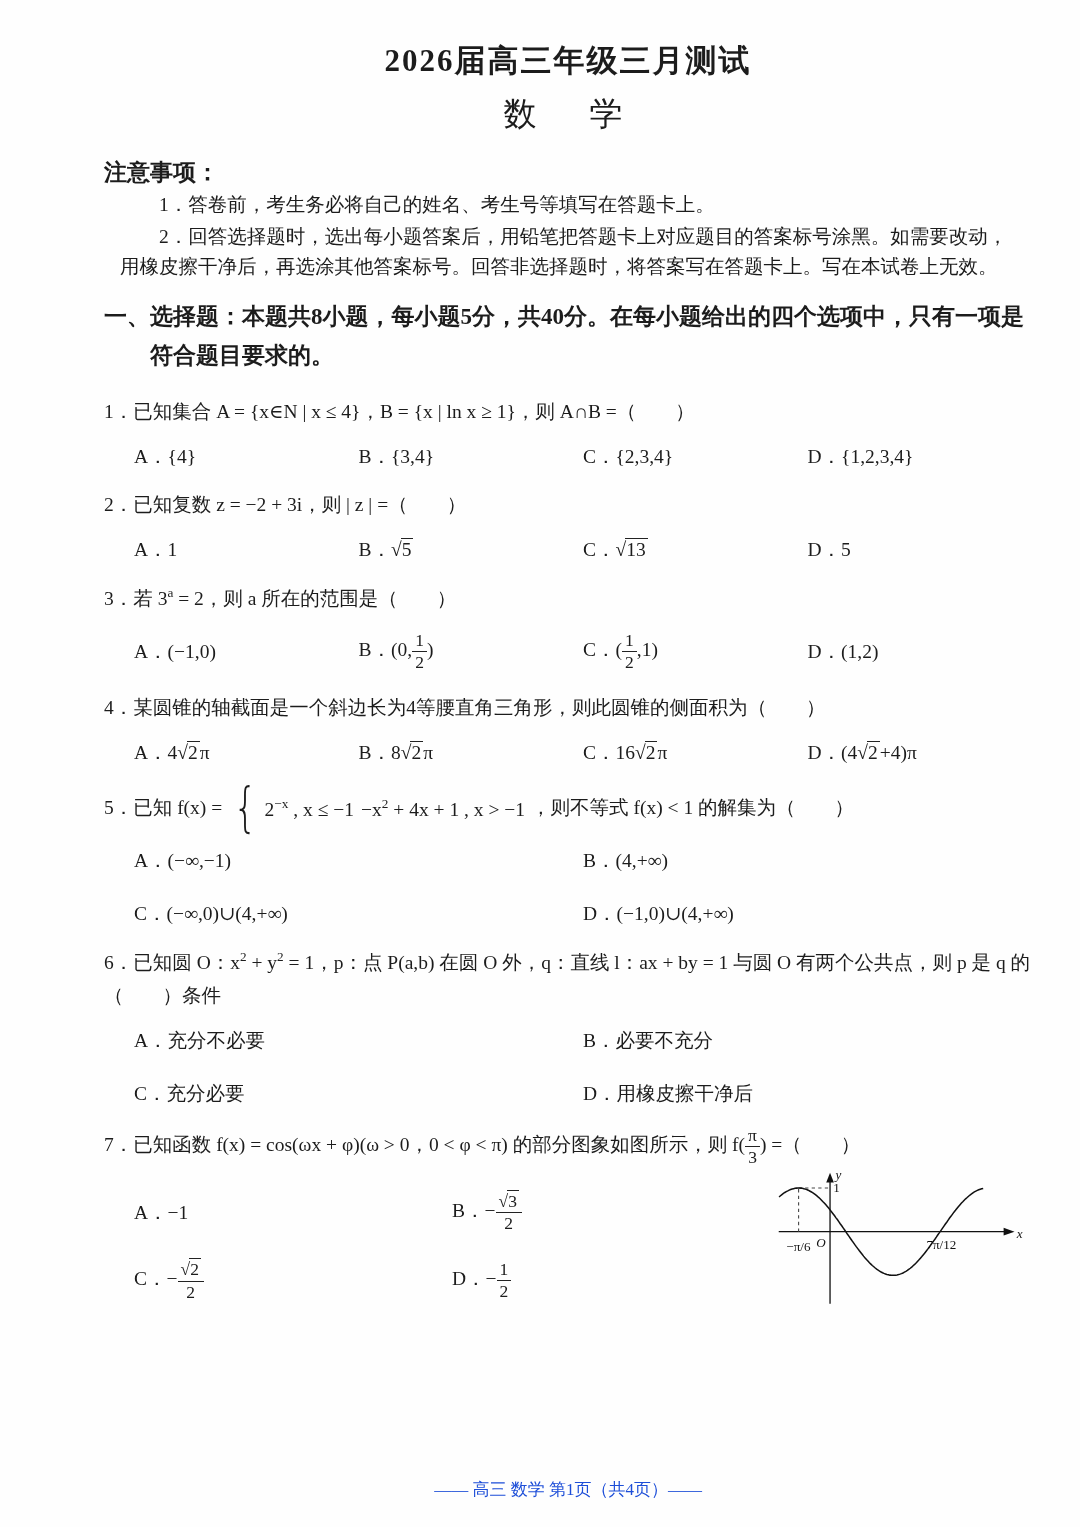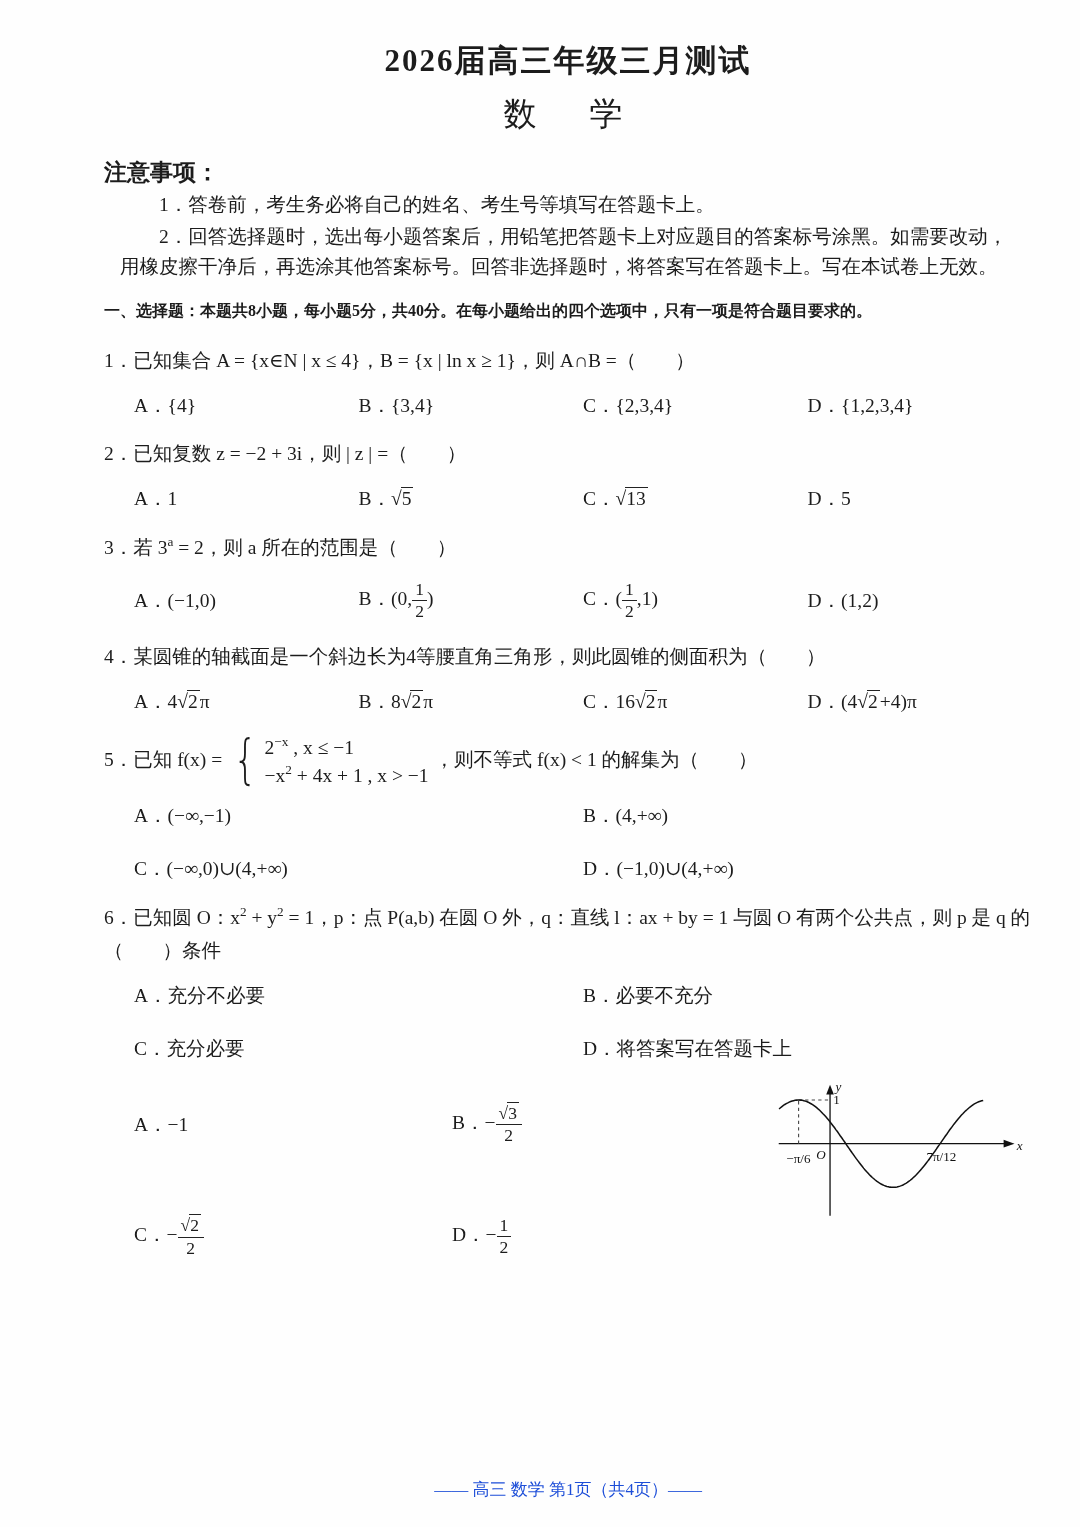--- a/index.html
+++ b/index.html
@@ -9,40 +9,40 @@
     background:#fefefe; color:#1c1c1c;
     font-family:"Liberation Serif","DejaVu Serif",serif;
     font-size:19.5px;
     padding:36px 48px 26px 104px;
     display:flex; flex-direction:column;
   }
   .title { text-align:center; font-size:31px; font-weight:700; margin:4px 0 8px; letter-spacing:2px; }
   .subject { text-align:center; font-size:33px; font-weight:400; margin:2px 0 16px; letter-spacing:10px; }
   .notice-heading { font-size:23px; font-weight:700; margin:4px 0 2px; }
   .notice-item { margin:2px 16px; text-indent:2em; line-height:1.55; }
-  .section-heading { font-weight:700; margin:12px 0 2px; padding-left:2em; text-indent:-2em; line-height:1.7; font-size:16px; }
+  .section-heading { font-weight:700; margin:12px 0 2px; padding-left:2em; text-indent:-2em; line-height:1.7; font-size:23px; }
   .question { margin-top:18px; }
   .stem { line-height:1.75; }
   .options { display:flex; flex-wrap:wrap; padding-left:30px; margin-top:14px; row-gap:26px; align-items:center;justify-content:space-between; }
   .cols4 .opt { width:25%; }
   .cols2 .opt { width:50%; }
   .opt { white-space:nowrap; }
   sup { font-size:0.68em; }
   .frac { display:inline-flex; flex-direction:column; align-items:center; vertical-align:middle; line-height:1.2; font-size:0.9em; text-align:center; }
   .frac > span:first-child { border-bottom:1.2px solid #222; padding:0 3px; }
   .sqrt { white-space:nowrap; }
   .sqrt .rad { margin-right:-1px; }
   .sqrt .ovl { border-top:1.2px solid #222; display:inline-block; line-height:1.15; padding:0 2px 0 1px; }
   .piecewise { display:flex; align-items:center; flex-wrap:wrap; }
   .brace { display:inline-block; font-size:54px; font-weight:300; line-height:0.9;
            margin:0 2px 0 6px; transform:scaleX(0.7); font-family:"DejaVu Sans",sans-serif; }
   .brace::before { content:"{"; }
-  .cases { display:flex; flex-direction:column; gap:1px; line-height:1.3; margin-right:6px; }
+  .cases { display:flex; gap:7px; line-height:1.3; margin-right:6px; }
   .q7-body { display:flex; align-items:flex-start; }
-  .q7-body .options { flex:1; margin-top:22px; row-gap:68px; }
+  .q7-body .options { flex:1; margin-top:22px; row-gap:24px; }
   .graph { flex:0 0 auto; width:262px; margin-top:-4px; }
   .graph svg { width:100%; height:auto; display:block; }
   .axis { stroke:#111; stroke-width:1.2; }
   .curve { stroke:#111; stroke-width:1.4; fill:none; }
   .dash { stroke:#444; stroke-width:1; stroke-dasharray:3,3; }
   .t { font-size:12px; font-family:"Liberation Serif","DejaVu Serif",serif; fill:#111; }
   .it { font-style:italic; }
   .footer { margin-top:auto; text-align:center; font-size:17px; color:#1d4ed8; padding-top:18px; }
 </style>
 </head>
@@ -124,25 +124,29 @@
       <span class="opt">D．(−1,0)∪(4,+∞)</span>
     </div>
   </div>
 
   <div class="question">
     <div class="stem">6．已知圆 O：x<sup>2</sup> + y<sup>2</sup> = 1，p：点 P(a,b) 在圆 O 外，q：直线 l：ax + by = 1 与圆 O 有两个公共点，则 p 是 q 的（　　）条件</div>
     <div class="options cols2">
       <span class="opt">A．充分不必要</span>
       <span class="opt">B．必要不充分</span>
       <span class="opt">C．充分必要</span>
-      <span class="opt">D．将答案写在答题卡上</span>
+      <span class="opt">D．用橡皮擦干净后</span>
     </div>
   </div>
 
   <div class="question">
+    <div class="stem">7．已知函数 f(x) = cos(ωx + φ)(ω &gt; 0，0 &lt; φ &lt; π) 的部分图象如图所示，则 f(<span class="frac">
+          <span>π</span>
+          <span>3</span>
+        </span>) =（　　）</div>
     <div class="q7-body">
       <div class="options cols2">
         <span class="opt">A．−1</span>
         <span class="opt">B．−<span class="frac">
               <span><span class="sqrt"><span class="rad">√</span><span class="ovl">3</span></span></span>
               <span>2</span>
             </span></span>
         <span class="opt">C．−<span class="frac">
               <span><span class="sqrt"><span class="rad">√</span><span class="ovl">2</span></span></span>
               <span>2</span>

